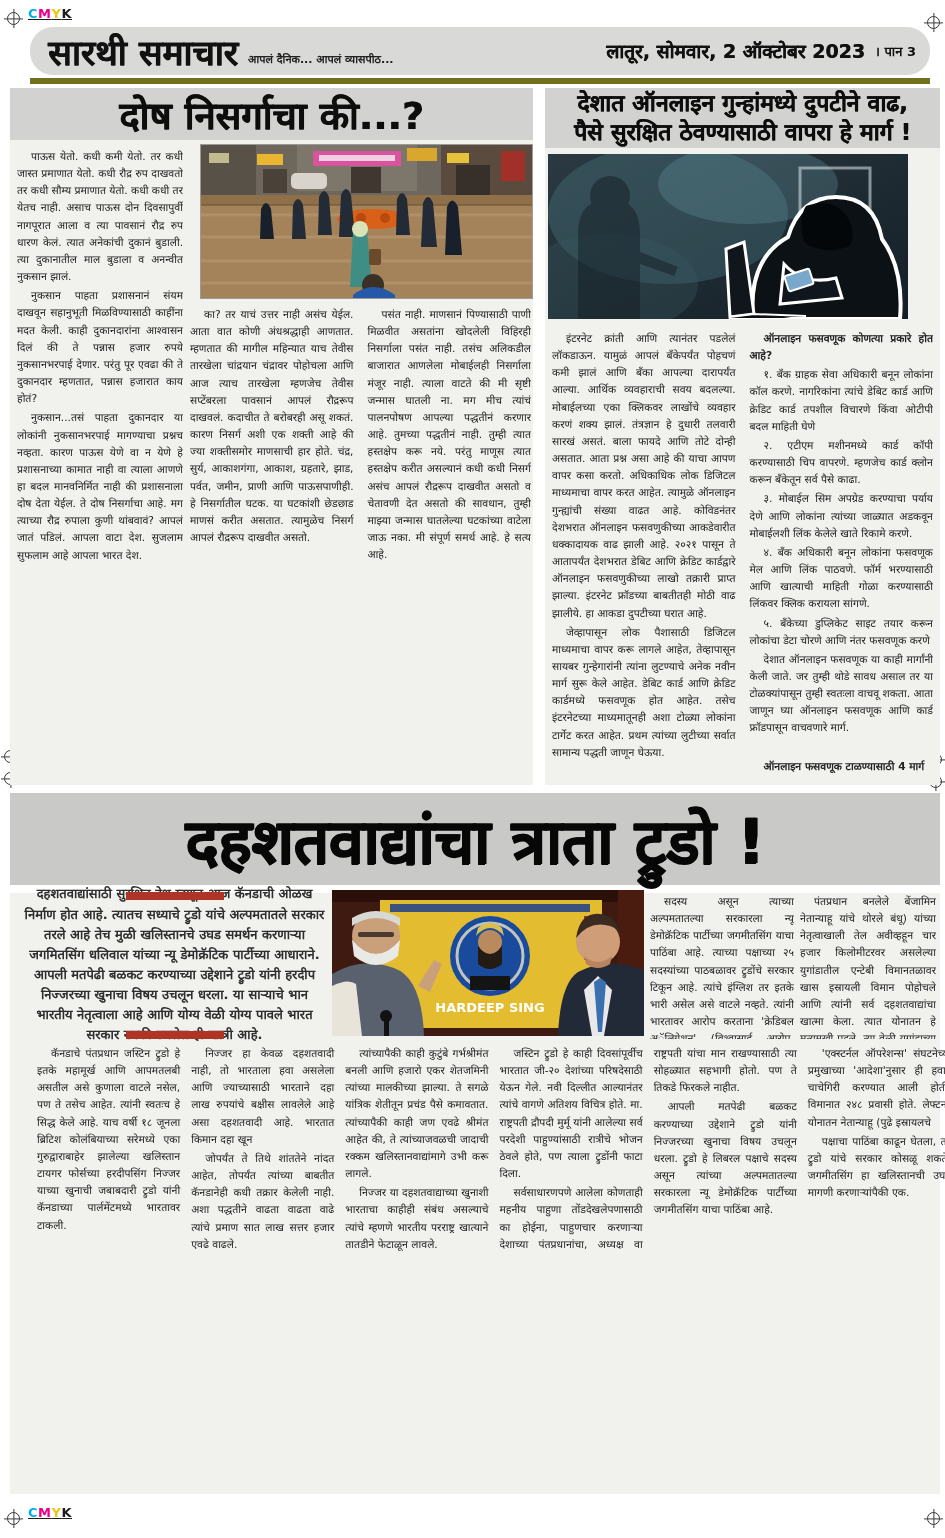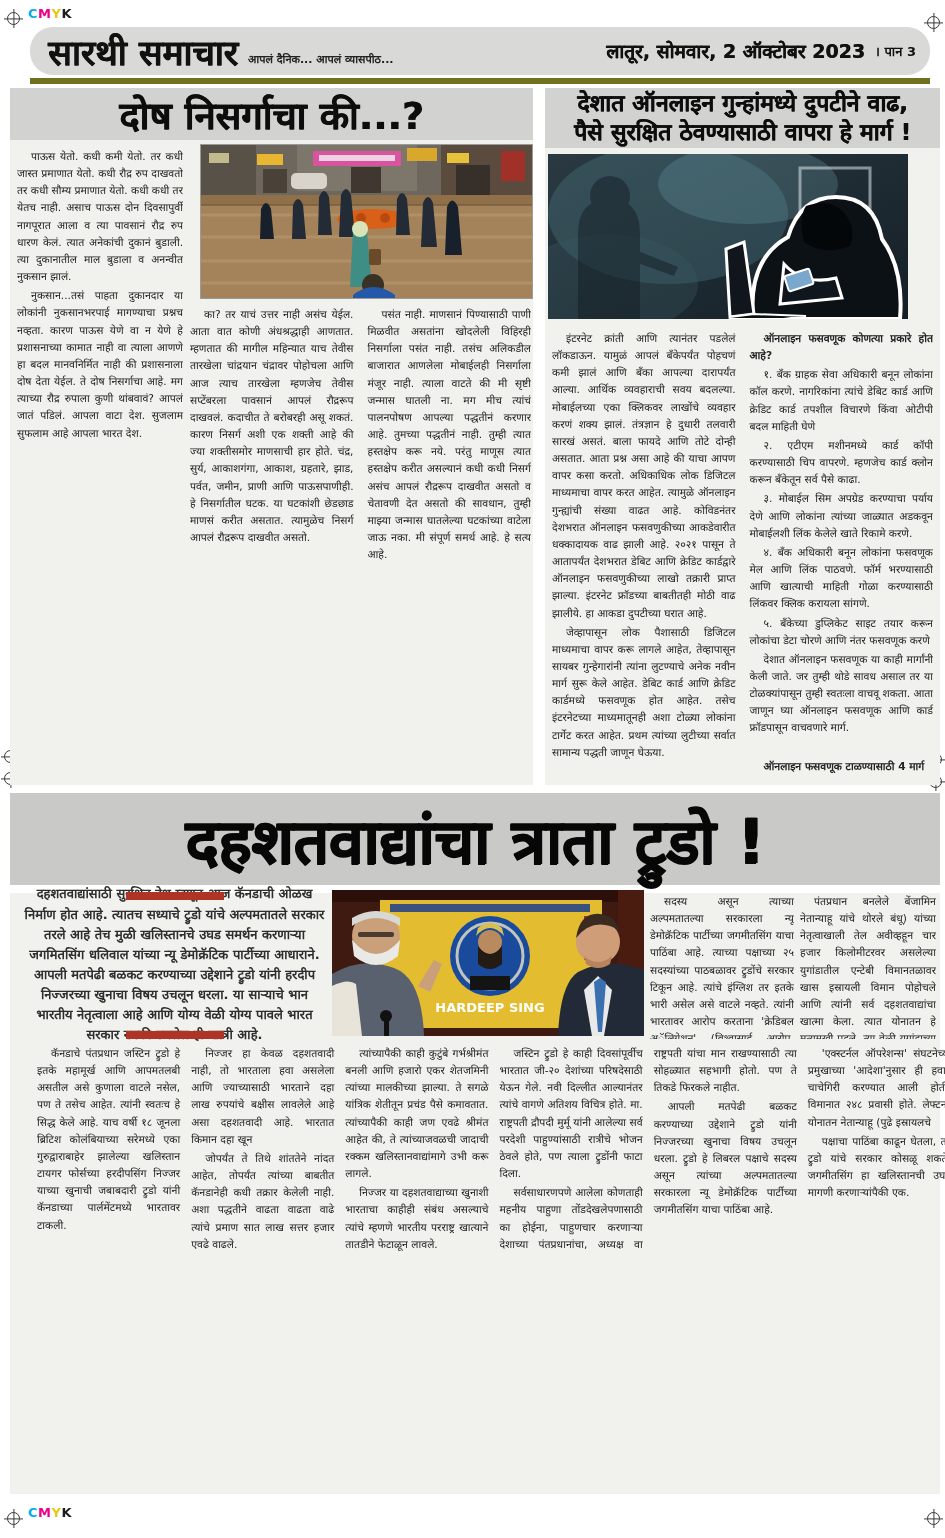--- a/index.html
+++ b/index.html
@@ -4,21 +4,21 @@
 <style>
   html,body{margin:0;padding:0;background:#ffffff;}
   body{font-family:"DejaVu Sans","Liberation Sans",sans-serif;color:#1c1c1c;}
   #page{position:relative;width:945px;height:1538px;background:#ffffff;overflow:hidden;margin:0 auto;}
 
   
   .regmark{position:absolute;width:11px;height:11px;border:1.3px solid #3a3a3a;border-radius:50%;}
   .regmark::before{content:"";position:absolute;left:50%;top:-4px;bottom:-4px;width:1.2px;background:#3a3a3a;transform:translateX(-50%);}
   .regmark::after{content:"";position:absolute;top:50%;left:-4px;right:-4px;height:1.2px;background:#3a3a3a;transform:translateY(-50%);}
 
-  .cmyk{position:absolute;font-size:13px;font-weight:700;letter-spacing:.5px;}
+  .cmyk{position:absolute;font-size:13px;font-weight:700;letter-spacing:.5px;text-decoration:underline;}
   .cmyk .c{color:#00aeef}.cmyk .m{color:#ec008c}.cmyk .y{color:#e8c812}.cmyk .k{color:#1c1c1c}
 
   
   .masthead{position:absolute;left:30px;top:27px;width:900px;height:48px;background:#d9d9d8;display:flex;align-items:center;border-radius:23px;}
   .mast-title{font-size:35px;font-weight:800;color:#111;margin-left:18px;white-space:nowrap;text-shadow:.6px 0 #111;}
   .mast-tagline{font-size:11px;font-weight:700;color:#222;margin-left:10px;margin-top:14px;white-space:nowrap;}
   .mast-date{margin-left:auto;font-size:19px;font-weight:800;color:#111;white-space:nowrap;text-shadow:.4px 0 #111;}
   .mast-page{font-size:13px;font-weight:700;color:#111;margin:0 14px 0 10px;white-space:nowrap;}
   .olive-rule{position:absolute;left:30px;top:78px;width:900px;height:6px;background:#71701f;}
 
@@ -87,20 +87,21 @@
     <span class="mast-page">। पान 3</span>
   </div>
   <div class="olive-rule"></div>
 
   <div class="panel" id="nature-panel">
     <div class="hband" id="nature-hband">
       <span class="h1">दोष निसर्गाचा की...?</span>
     </div>
     <div class="bodytext" id="nature-col1">
       <p>पाऊस येतो. कधी कमी येतो. तर कधी जास्त प्रमाणात येतो. कधी रौद्र रुप दाखवतो तर कधी सौम्य प्रमाणात येतो. कधी कधी तर येतच नाही. असाच पाऊस दोन दिवसापुर्वी नागपूरात आला व त्या पावसानं रौद्र रुप धारण केलं. त्यात अनेकांची दुकानं बुडाली. त्या दुकानातील माल बुडाला व अनन्वीत नुकसान झालं.</p>
+      <p>नुकसान पाहता प्रशासनानं संयम दाखवून सहानुभूती मिळविण्यासाठी काहींना मदत केली. काही दुकानदारांना आश्वासन दिलं की ते पन्नास हजार रुपये नुकसानभरपाई देणार. परंतु पूर एवढा की ते दुकानदार म्हणतात, पन्नास हजारात काय होतं?</p>
       <p>नुकसान...तसं पाहता दुकानदार या लोकांनी नुकसानभरपाई मागण्याचा प्रश्नच नव्हता. कारण पाऊस येणे वा न येणे हे प्रशासनाच्या कामात नाही वा त्याला आणणे हा बदल मानवनिर्मित नाही की प्रशासनाला दोष देता येईल. ते दोष निसर्गाचा आहे. मग त्याच्या रौद्र रुपाला कुणी थांबवावं? आपलं जातं पडिलं. आपला वाटा देश. सुजलाम सुफलाम आहे आपला भारत देश.</p>
     </div>
     <div id="nature-img">
       <svg width="331" height="153" viewBox="0 0 331 153" preserveAspectRatio="none">
         <rect width="331" height="153" fill="#9b7b50"></rect>
 
         <rect x="0" y="0" width="331" height="50" fill="#6e675d"></rect>
         <rect x="0" y="0" width="55" height="50" fill="#585148"></rect>
         <rect x="240" y="0" width="91" height="52" fill="#5b4a3e"></rect>
         <rect x="96" y="0" width="120" height="46" fill="#7d766b"></rect>

